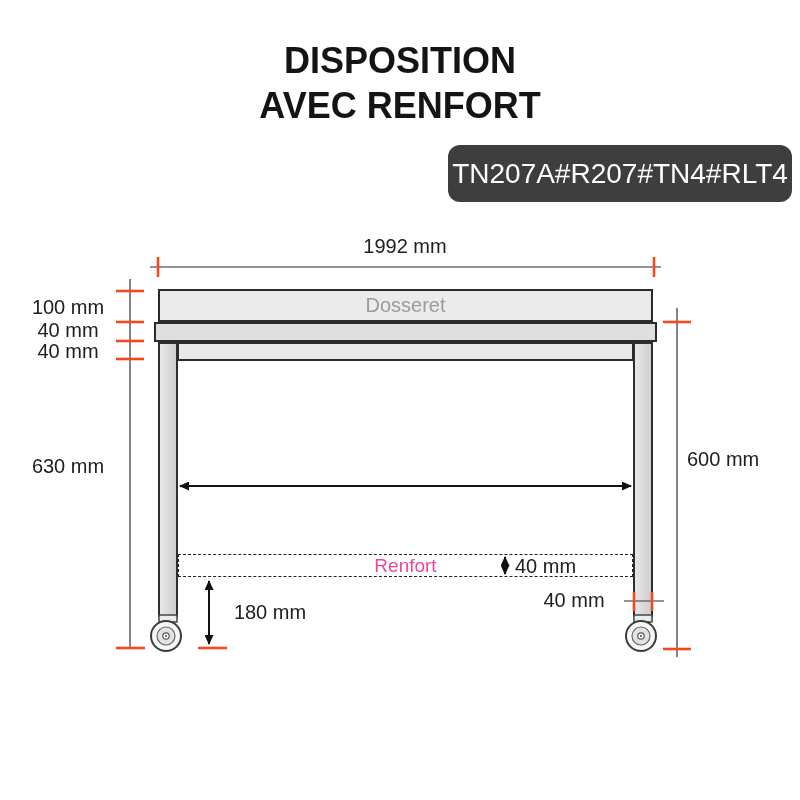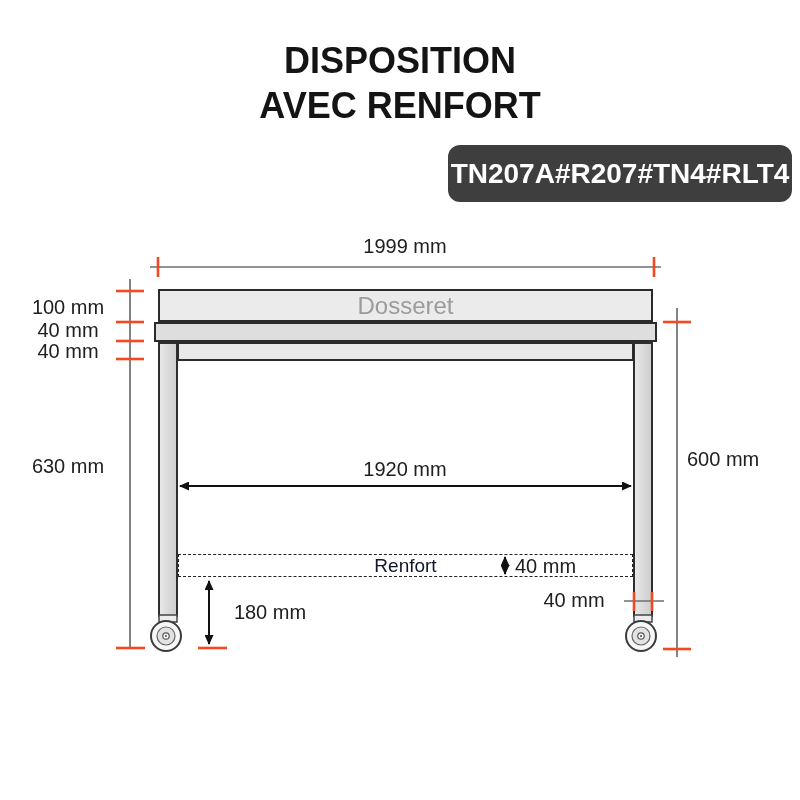--- a/index.html
+++ b/index.html
@@ -9,40 +9,40 @@
   }
   
   .title{
     position:absolute;left:0;top:38px;width:800px;text-align:center;
     font-weight:bold;font-size:36px;line-height:45px;color:#141414;letter-spacing:0;
   }
   .badge{
     position:absolute;left:448px;top:145px;width:344px;height:57px;
     background:#3e3e3e;border-radius:12px;
     display:flex;align-items:center;justify-content:center;
-    color:#ffffff;font-weight:bold;font-size:28px;letter-spacing:0;
+    color:#ffffff;font-weight:normal;font-size:28px;letter-spacing:0;
   }
   
   .panel{position:absolute;box-sizing:border-box;border:2px solid #2b2b2b;}
   .dosseret{left:158px;top:289px;width:495px;height:33px;background:#ebebeb;
     display:flex;align-items:center;justify-content:center;}
-  .dosseret-label{font-size:24px;color:#9b9b9b;}
+  .dosseret-label{font-size:20px;color:#9b9b9b;}
   .worktop{left:154px;top:322px;width:503px;height:20px;background:#dedede;}
   .rail{left:177px;top:342px;width:457px;height:19px;background:#e9e9e9;}
   .leg{position:absolute;box-sizing:border-box;border:2px solid #2e2e2e;
     background:linear-gradient(90deg,#e8e8e8 0%,#d9d9d9 55%,#cfcfcf 100%);
     top:342px;width:20px;height:275px;}
   .leg.left{left:158px;}
   .leg.right{left:633px;}
   
   .renfort-box{
     position:absolute;left:178px;top:554px;width:455px;height:23px;box-sizing:border-box;
     border:1.5px dashed #222;display:flex;align-items:center;justify-content:center;
   }
-  .renfort-label{font-size:19px;color:#0f172a;}
+  .renfort-label{font-size:19px;color:#ec4899;}
   
   .overlay{position:absolute;left:0;top:0;width:800px;height:800px;}
   
   .dim{position:absolute;font-size:20px;line-height:24px;color:#202020;white-space:nowrap;}
   .dim.center{text-align:center;}
   .dim.right{text-align:center;}
   .d-total{left:305px;top:234px;width:200px;}
   .d-100{left:24px;top:295px;width:88px;}
   .d-40a{left:24px;top:318px;width:88px;}
   .d-40b{left:24px;top:339px;width:88px;}
@@ -130,24 +130,23 @@
       <rect x="634" y="615" width="18" height="7" fill="#ececec" stroke="#444" stroke-width="1.5"></rect>
       <path d="M637,622 C631,630 630,639 636,645" fill="none" stroke="#4a4a4a" stroke-width="2.2"></path>
       <path d="M648,622 C654,630 654,643 645,649" fill="none" stroke="#4a4a4a" stroke-width="2.2"></path>
       <circle cx="641" cy="636" r="15" fill="#f7f7f7" stroke="#3c3c3c" stroke-width="2"></circle>
       <circle cx="641" cy="636" r="9" fill="#e2e2e2" stroke="#666" stroke-width="1.2"></circle>
       <circle cx="641" cy="636" r="3.2" fill="#fcfcfc" stroke="#555" stroke-width="1.2"></circle>
       <circle cx="641" cy="636" r="1" fill="#444"></circle>
     </g>
   </svg>
 
-  <div class="dim center d-total">1999 mm</div>
+  <div class="dim center d-total">1992 mm</div>
   <div class="dim right d-100">100 mm</div>
   <div class="dim right d-40a">40 mm</div>
   <div class="dim right d-40b">40 mm</div>
   <div class="dim right d-630">630 mm</div>
-  <div class="dim center d-1920">1920 mm</div>
   <div class="dim d-710">600 mm</div>
   <div class="dim d-40r">40 mm</div>
   <div class="dim d-180">180 mm</div>
   <div class="dim right d-40leg">40 mm</div>
 
 </div>
 
 </body></html>

